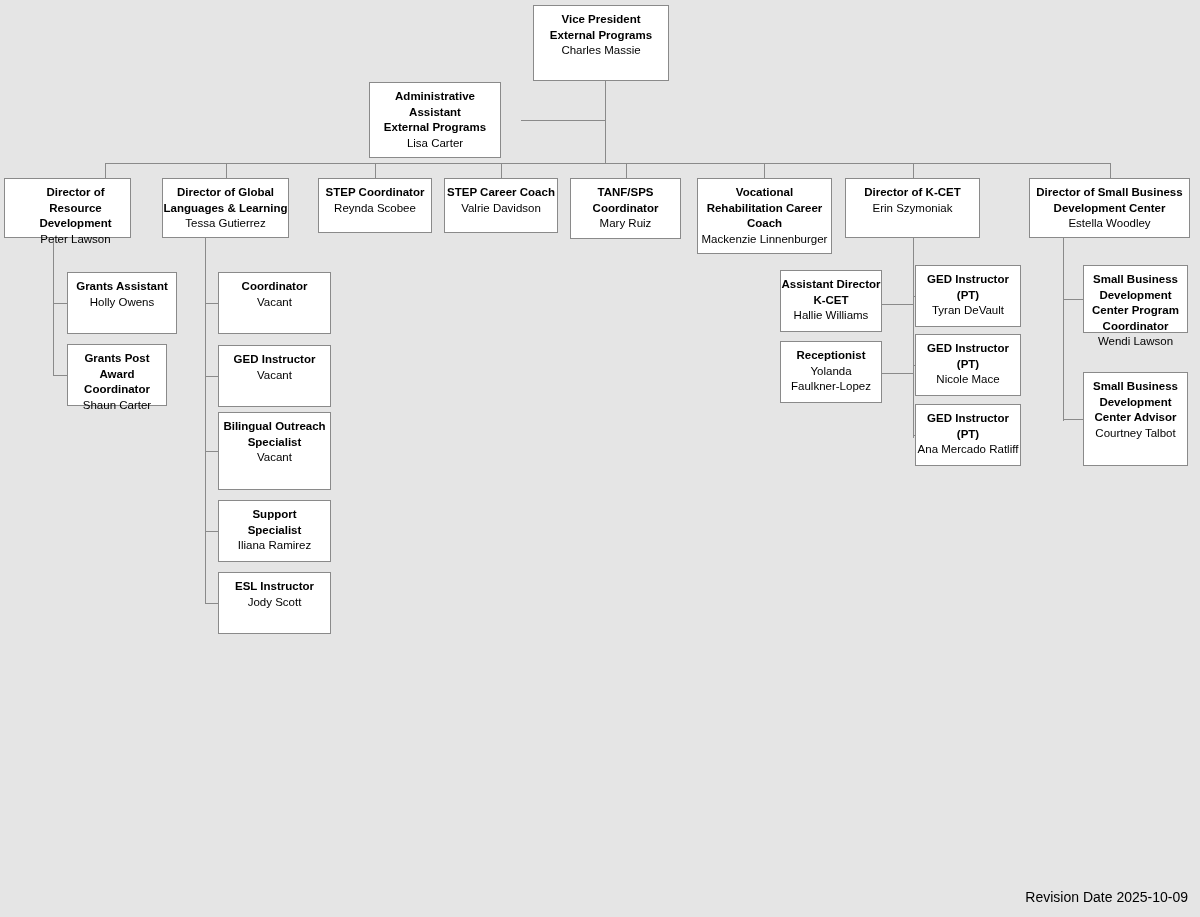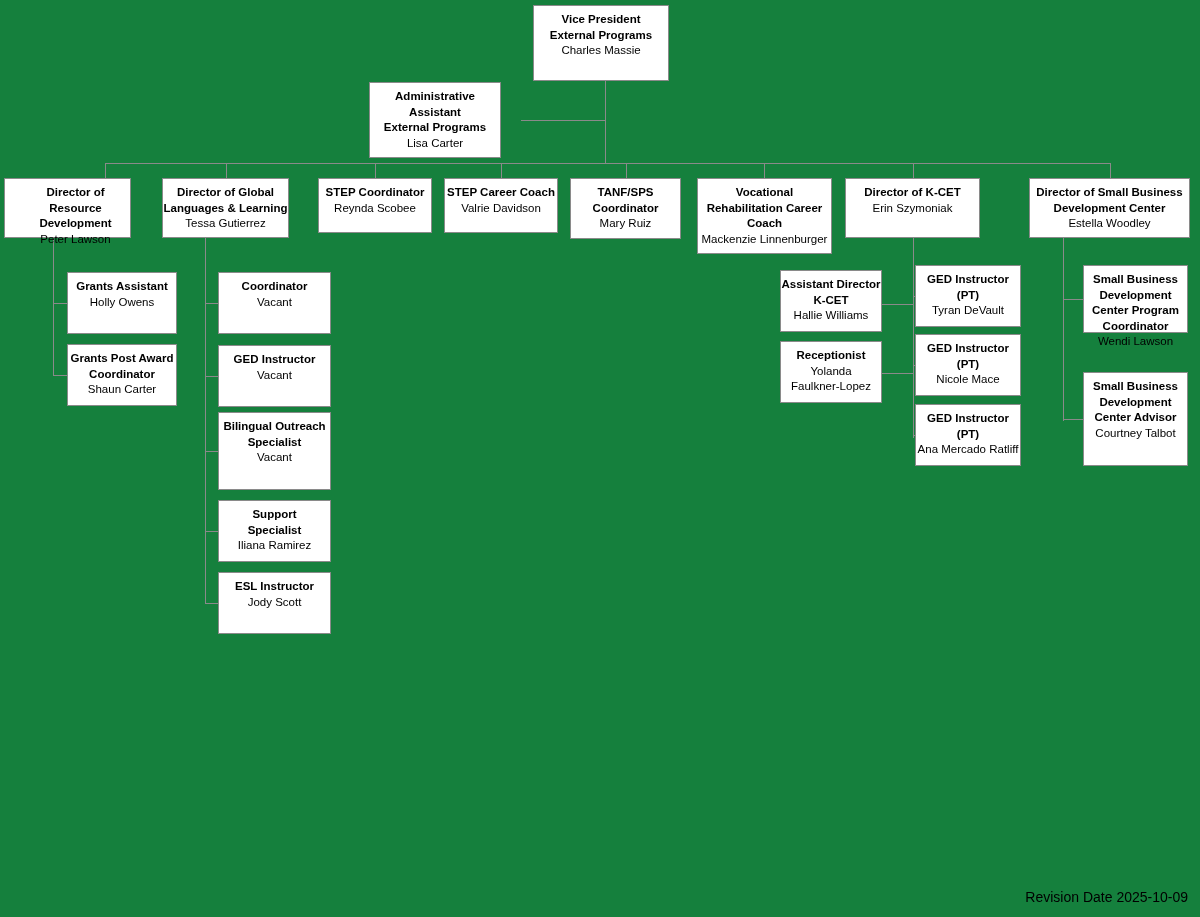--- a/index.html
+++ b/index.html
@@ -9,21 +9,21 @@
     background: #ffffff;
   }
   body {
     font-family: "Liberation Sans", sans-serif;
     color: #000000;
   }
   #chart-canvas {
     position: relative;
     width: 1200px;
     height: 917px;
-    background: #15803d;
+    background: #e5e5e5;
     overflow: hidden;
   }
   .node {
     position: absolute;
     box-sizing: border-box;
     border: 1px solid #8a8a8a;
     background: #ffffff;
     text-align: center;
     padding-top: 6px;
     line-height: 1.35;
@@ -134,21 +134,21 @@
     </div>
     <div class="node" style="left: 1029px; top: 178px; width: 161px; height: 60px;">
       <span class="title">Director of Small Business
 Development Center</span>
       <span class="person">Estella Woodley</span>
     </div>
     <div class="node" style="left: 67px; top: 272px; width: 110px; height: 62px;">
       <span class="title">Grants Assistant</span>
       <span class="person">Holly Owens</span>
     </div>
-    <div class="node" style="left: 67px; top: 344px; width: 110px; height: 62px;">
+    <div class="node" style="left: 67px; top: 344px; width: 100px; height: 62px;">
       <span class="title">Grants Post Award
 Coordinator</span>
       <span class="person">Shaun Carter</span>
     </div>
     <div class="node" style="left: 218px; top: 272px; width: 113px; height: 62px;">
       <span class="title">Coordinator</span>
       <span class="person">Vacant</span>
     </div>
     <div class="node" style="left: 218px; top: 345px; width: 113px; height: 62px;">
       <span class="title">GED Instructor</span>

